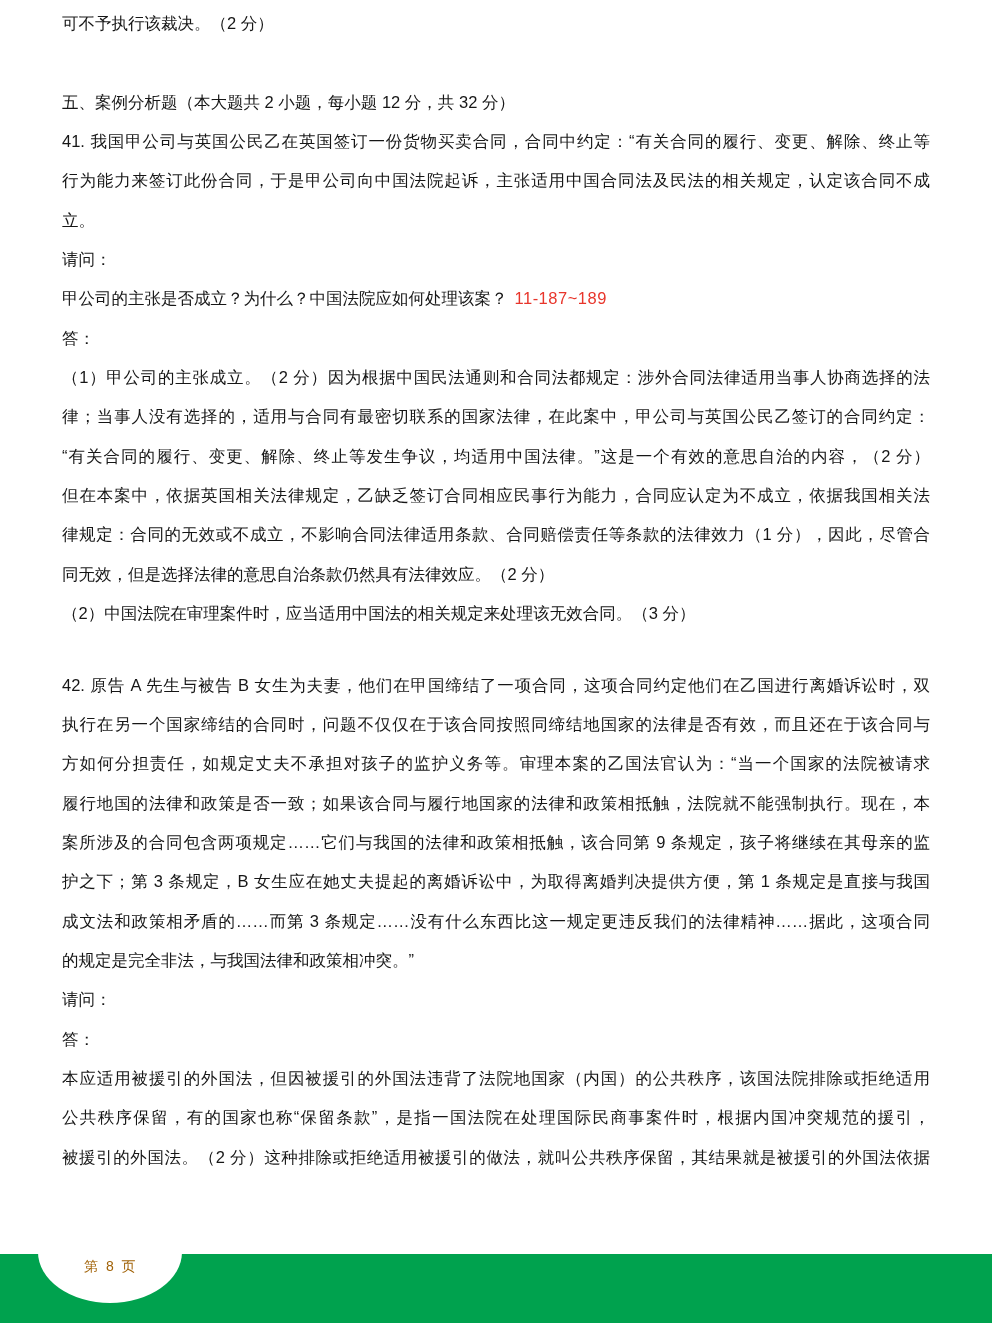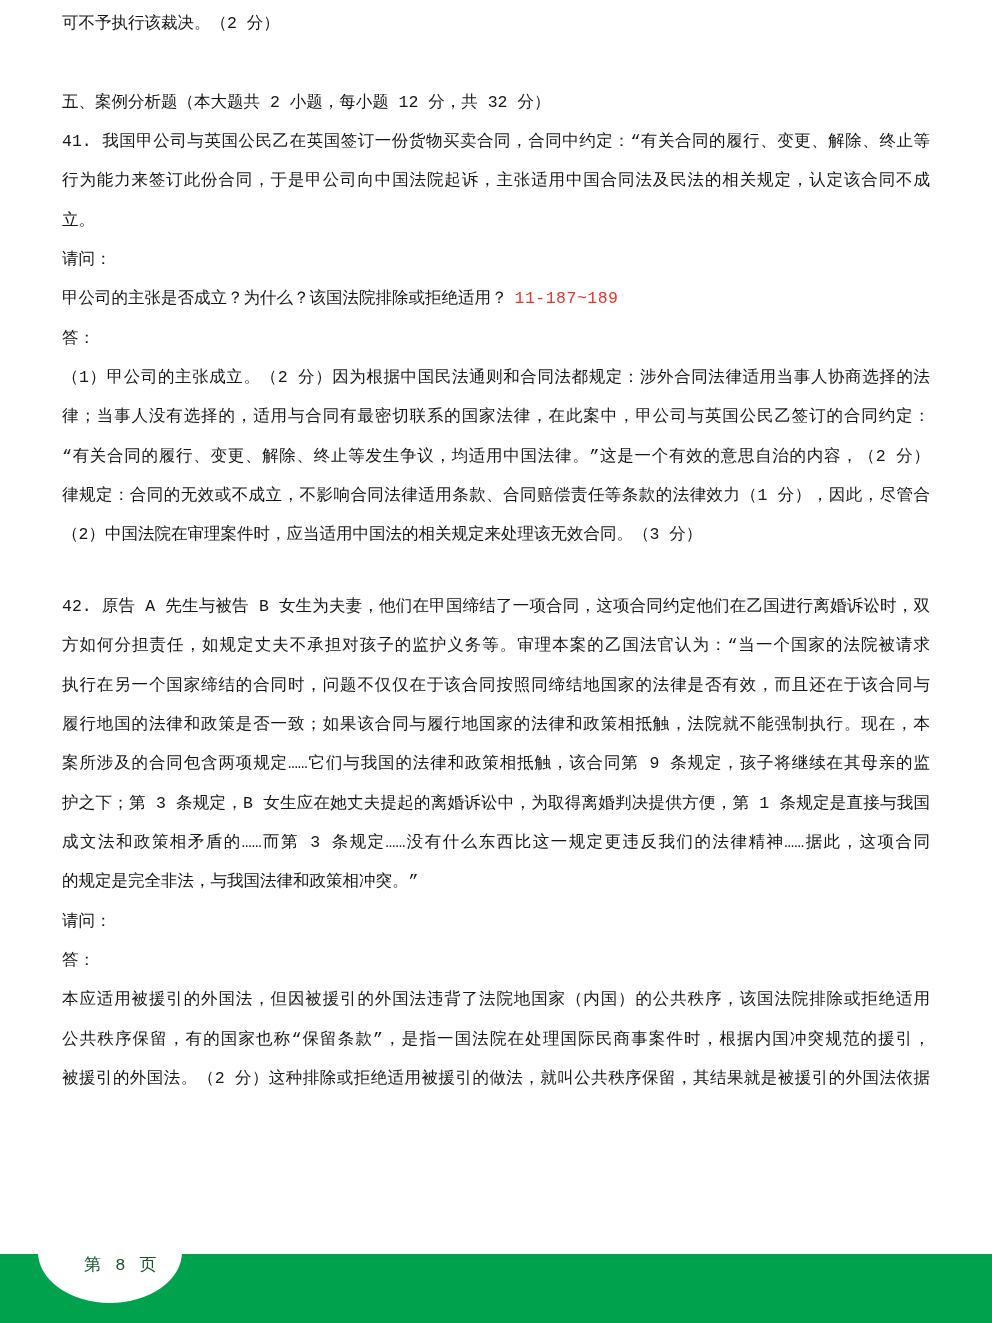--- a/index.html
+++ b/index.html
@@ -2,21 +2,21 @@
 <html><head>
 <meta charset="utf-8">
 <style>
   html, body { margin: 0; padding: 0; background: #ffffff; }
   .page {
     position: relative;
     width: 992px;
     height: 1323px;
     background: #ffffff;
     overflow: hidden;
-    font-family: Liberation Mono, monospace;
+    font-family: Liberation Sans, sans-serif;
     color: #161616;
   }
   .doc-body {
     position: absolute;
     left: 62px;
     top: 0;
     width: 868px;
     padding-top: 4px;
   }
   .line {
@@ -52,23 +52,23 @@
     top: 1201px;
     width: 144px;
     height: 102px;
     border-radius: 50%;
     background: #ffffff;
   }
   .page-number {
     position: absolute;
     left: 84px;
     top: 1256px;
-    font-size: 17px;
+    font-size: 14px;
     line-height: 20px;
-    color: #14532d;
+    color: #a16207;
     letter-spacing: 2px;
   }
 </style>
 </head>
 <body>
 
 <div class="page">
   <div class="doc-body">
 
     <div class="line">可不予执行该裁决。（2 分）</div>
@@ -78,38 +78,40 @@
     <div class="line">五、案例分析题（本大题共 2 小题，每小题 12 分，共 32 分）</div>
 
     <div>
         <div class="line j">41. 我国甲公司与英国公民乙在英国签订一份货物买卖合同，合同中约定：“有关合同的履行、变更、解除、终止等</div>
         <div class="line j">行为能力来签订此份合同，于是甲公司向中国法院起诉，主张适用中国合同法及民法的相关规定，认定该合同不成</div>
         <div class="line">立。</div>
       </div>
 
     <div class="line">请问：</div>
 
-    <div class="line"><span>甲公司的主张是否成立？为什么？该国法院排除或拒绝适用？</span><span class="ref">11-187~189</span></div>
+    <div class="line"><span>甲公司的主张是否成立？为什么？中国法院应如何处理该案？</span><span class="ref">11-187~189</span></div>
 
     <div class="line">答：</div>
 
     <div>
         <div class="line j">（1）甲公司的主张成立。（2 分）因为根据中国民法通则和合同法都规定：涉外合同法律适用当事人协商选择的法</div>
         <div class="line j">律；当事人没有选择的，适用与合同有最密切联系的国家法律，在此案中，甲公司与英国公民乙签订的合同约定：</div>
         <div class="line j">“有关合同的履行、变更、解除、终止等发生争议，均适用中国法律。”这是一个有效的意思自治的内容，（2 分）</div>
+        <div class="line j">但在本案中，依据英国相关法律规定，乙缺乏签订合同相应民事行为能力，合同应认定为不成立，依据我国相关法</div>
         <div class="line j">律规定：合同的无效或不成立，不影响合同法律适用条款、合同赔偿责任等条款的法律效力（1 分），因此，尽管合</div>
+        <div class="line">同无效，但是选择法律的意思自治条款仍然具有法律效应。（2 分）</div>
         <div class="line">（2）中国法院在审理案件时，应当适用中国法的相关规定来处理该无效合同。（3 分）</div>
       </div>
 
     <div class="spacer-para"></div>
 
     <div>
         <div class="line j">42. 原告 A 先生与被告 B 女生为夫妻，他们在甲国缔结了一项合同，这项合同约定他们在乙国进行离婚诉讼时，双</div>
+        <div class="line j">执行在另一个国家缔结的合同时，问题不仅仅在于该合同按照同缔结地国家的法律是否有效，而且还在于该合同与</div>
         <div class="line j">方如何分担责任，如规定丈夫不承担对孩子的监护义务等。审理本案的乙国法官认为：“当一个国家的法院被请求</div>
-        <div class="line j">执行在另一个国家缔结的合同时，问题不仅仅在于该合同按照同缔结地国家的法律是否有效，而且还在于该合同与</div>
         <div class="line j">履行地国的法律和政策是否一致；如果该合同与履行地国家的法律和政策相抵触，法院就不能强制执行。现在，本</div>
         <div class="line j">案所涉及的合同包含两项规定……它们与我国的法律和政策相抵触，该合同第 9 条规定，孩子将继续在其母亲的监</div>
         <div class="line j">护之下；第 3 条规定，B 女生应在她丈夫提起的离婚诉讼中，为取得离婚判决提供方便，第 1 条规定是直接与我国</div>
         <div class="line j">成文法和政策相矛盾的……而第 3 条规定……没有什么东西比这一规定更违反我们的法律精神……据此，这项合同</div>
         <div class="line">的规定是完全非法，与我国法律和政策相冲突。”</div>
       </div>
 
     <div class="line">请问：</div>
 
 

